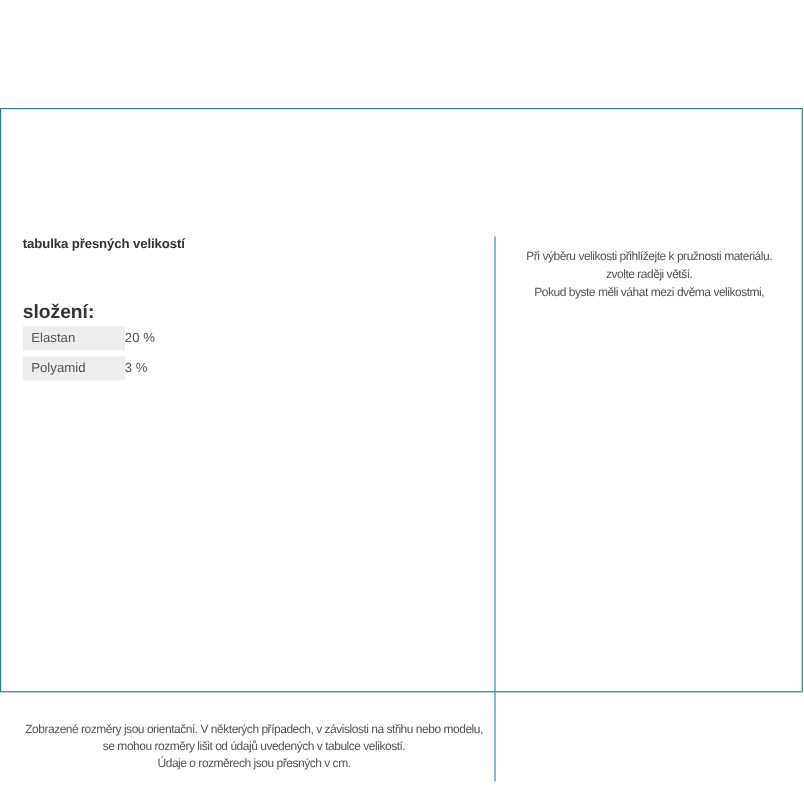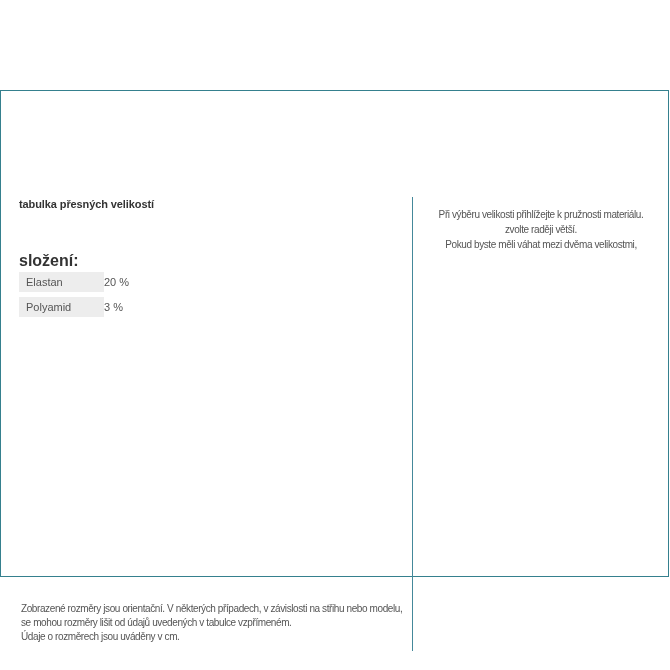--- a/index.html
+++ b/index.html
@@ -95,20 +95,21 @@
     letter-spacing: -0.4px;
   }
   .disclaimer {
     position: absolute;
     left: 20px;
     top: 511px;
     font-size: 10px;
     line-height: 14px;
     color: #555555;
     letter-spacing: -0.4px;
+    text-align: center;
   }
 </style>
 </head>
 <body>
 
 <div class="page">
 
   <div class="panel">
 
     <div class="divider"></div>
@@ -130,19 +131,19 @@
     </div>
 
     <div class="size-note">
       <div>Při výběru velikosti přihlížejte k pružnosti materiálu.</div>
       <div>zvolte raději větší.</div>
       <div>Pokud byste měli váhat mezi dvěma velikostmi,</div>
     </div>
 
     <div class="disclaimer">
       <div>Zobrazené rozměry jsou orientační. V některých případech, v závislosti na střihu nebo modelu,</div>
-      <div>se mohou rozměry lišit od údajů uvedených v tabulce vzpřímeném.</div>
-      <div>Údaje o rozměrech jsou uváděny v cm.</div>
+      <div>se mohou rozměry lišit od údajů uvedených v tabulce velikostí.</div>
+      <div>Údaje o rozměrech jsou přesných v cm.</div>
     </div>
 
   </div>
 
 </div>
 
 </body></html>

